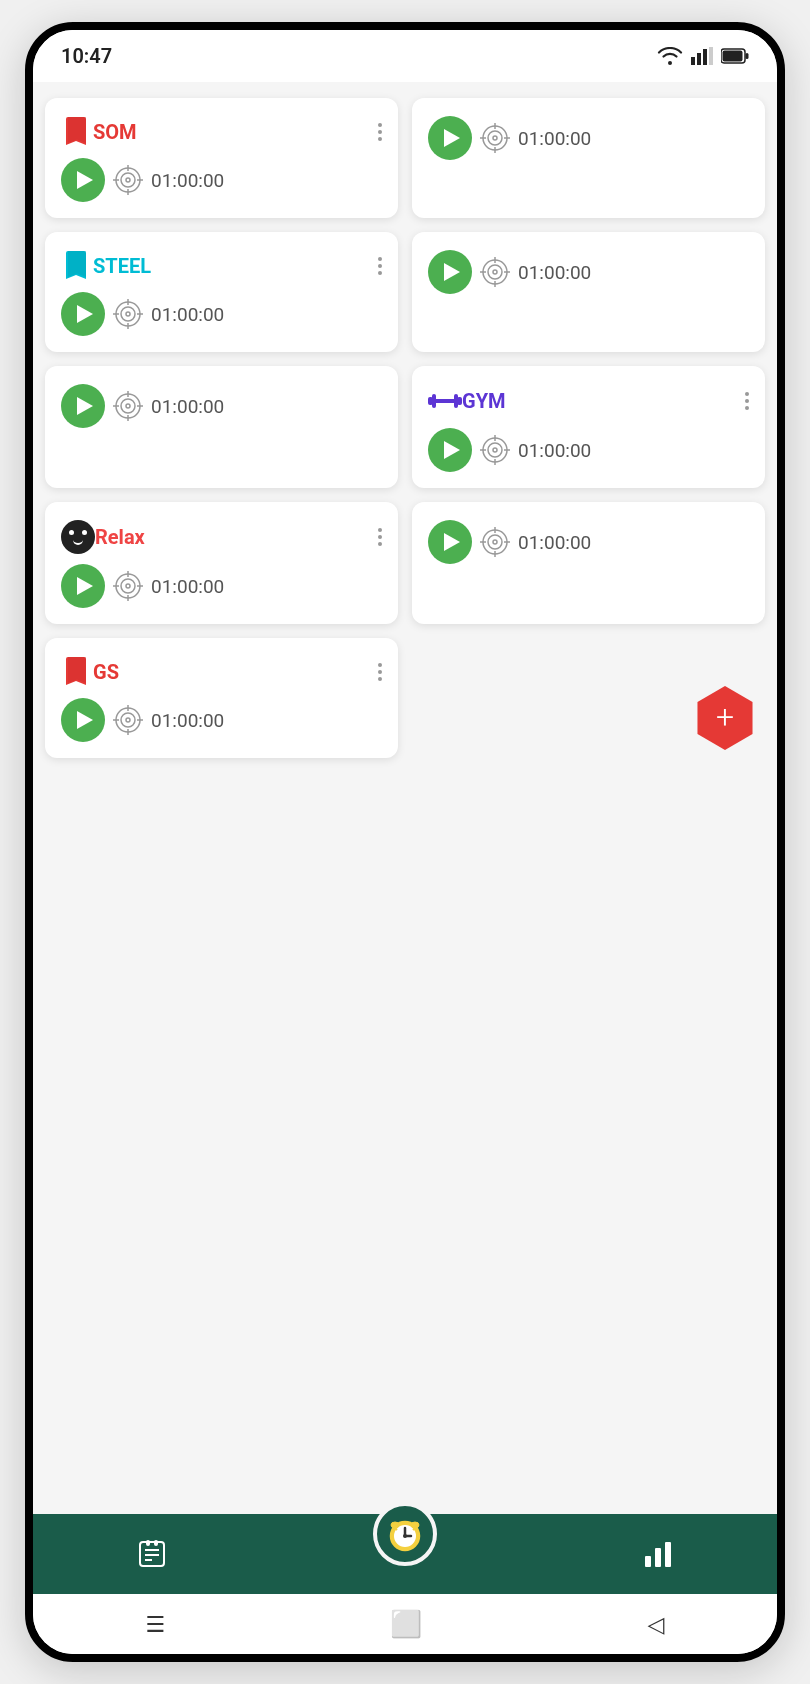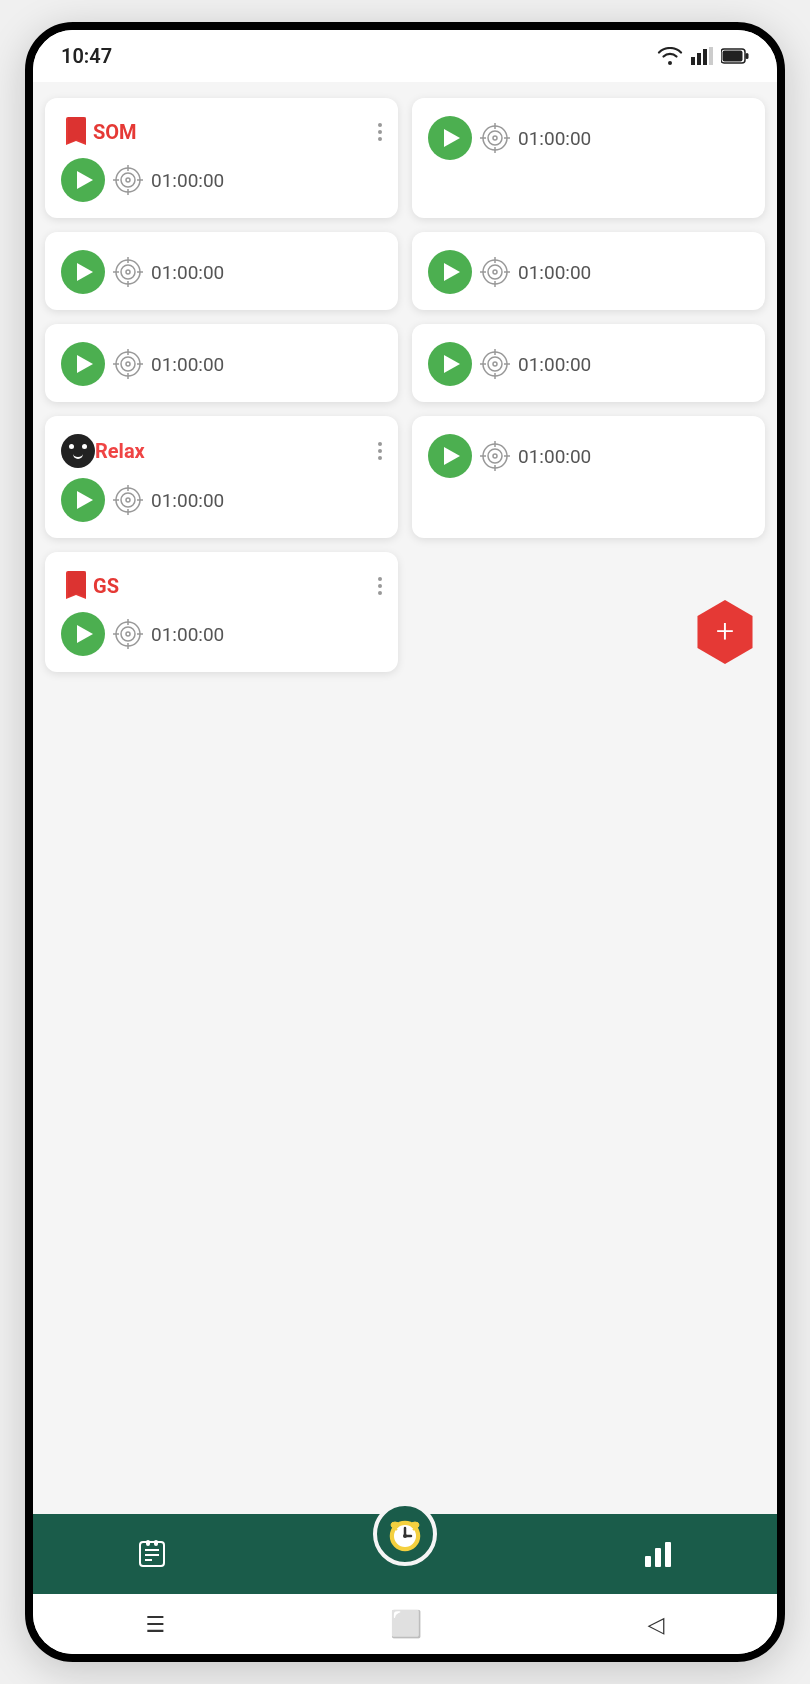--- a/index.html
+++ b/index.html
@@ -365,80 +365,115 @@
                 <line x1="15" y1="24" x2="15" y2="30" stroke="#999" stroke-width="1.5"></line>
                 <line x1="0" y1="15" x2="6" y2="15" stroke="#999" stroke-width="1.5"></line>
                 <line x1="24" y1="15" x2="30" y2="15" stroke="#999" stroke-width="1.5"></line>
               </svg>
           </div>
           <span class="timer-text">01:00:00</span>
         </div>
       </div>
 
       <div class="card">
-        <div class="card-timer-row">
-          <div class="play-btn">
-              <div class="play-triangle"></div>
-            </div>
-          <div class="crosshair target-icon">
-            <svg width="30" height="30" viewBox="0 0 30 30">
-                <circle cx="15" cy="15" r="12" stroke="#999" stroke-width="1.5" fill="none"></circle>
-                <circle cx="15" cy="15" r="7" stroke="#999" stroke-width="1.5" fill="none"></circle>
-                <circle cx="15" cy="15" r="2" stroke="#999" stroke-width="1.5" fill="none"></circle>
-                <line x1="15" y1="0" x2="15" y2="6" stroke="#999" stroke-width="1.5"></line>
-                <line x1="15" y1="24" x2="15" y2="30" stroke="#999" stroke-width="1.5"></line>
-                <line x1="0" y1="15" x2="6" y2="15" stroke="#999" stroke-width="1.5"></line>
-                <line x1="24" y1="15" x2="30" y2="15" stroke="#999" stroke-width="1.5"></line>
-              </svg>
-          </div>
-          <span class="timer-text">01:00:00</span>
-        </div>
-      </div>
-
-      <div class="card">
-        <div class="card-timer-row">
-          <div class="play-btn">
-              <div class="play-triangle"></div>
-            </div>
-          <div class="crosshair target-icon">
-            <svg width="30" height="30" viewBox="0 0 30 30">
-                <circle cx="15" cy="15" r="12" stroke="#999" stroke-width="1.5" fill="none"></circle>
-                <circle cx="15" cy="15" r="7" stroke="#999" stroke-width="1.5" fill="none"></circle>
-                <circle cx="15" cy="15" r="2" stroke="#999" stroke-width="1.5" fill="none"></circle>
-                <line x1="15" y1="0" x2="15" y2="6" stroke="#999" stroke-width="1.5"></line>
-                <line x1="15" y1="24" x2="15" y2="30" stroke="#999" stroke-width="1.5"></line>
-                <line x1="0" y1="15" x2="6" y2="15" stroke="#999" stroke-width="1.5"></line>
-                <line x1="24" y1="15" x2="30" y2="15" stroke="#999" stroke-width="1.5"></line>
-              </svg>
-          </div>
-          <span class="timer-text">01:00:00</span>
-        </div>
-      </div>
-
-      <div class="card">
-        <div class="card-timer-row">
-          <div class="play-btn">
-              <div class="play-triangle"></div>
-            </div>
-          <div class="crosshair target-icon">
-            <svg width="30" height="30" viewBox="0 0 30 30">
-                <circle cx="15" cy="15" r="12" stroke="#999" stroke-width="1.5" fill="none"></circle>
-                <circle cx="15" cy="15" r="7" stroke="#999" stroke-width="1.5" fill="none"></circle>
-                <circle cx="15" cy="15" r="2" stroke="#999" stroke-width="1.5" fill="none"></circle>
-                <line x1="15" y1="0" x2="15" y2="6" stroke="#999" stroke-width="1.5"></line>
-                <line x1="15" y1="24" x2="15" y2="30" stroke="#999" stroke-width="1.5"></line>
-                <line x1="0" y1="15" x2="6" y2="15" stroke="#999" stroke-width="1.5"></line>
-                <line x1="24" y1="15" x2="30" y2="15" stroke="#999" stroke-width="1.5"></line>
-              </svg>
-          </div>
-          <span class="timer-text">01:00:00</span>
-        </div>
-      </div>
-
-      <div class="card">
+        <div class="card-header">
+          <div class="card-title-row">
+            <div class="book-icon">
+              <svg width="30" height="34" viewBox="0 0 30 34">
+                  <path d="M4 2h18a2 2 0 0 1 2 2v26l-10-4-10 4V4a2 2 0 0 1 2-2z" fill="#00bcd4"></path>
+                  <path d="M6 2v26l9-3.5 9 3.5V2" fill="#0097a7" opacity="0.3"></path>
+                </svg>
+            </div>
+            <span class="card-title cyan">STEEL</span>
+          </div>
+          <div class="card-dots">
+              <span></span>
+              <span></span>
+              <span></span>
+            </div>
+        </div>
+        <div class="card-timer-row">
+          <div class="play-btn">
+              <div class="play-triangle"></div>
+            </div>
+          <div class="crosshair target-icon">
+            <svg width="30" height="30" viewBox="0 0 30 30">
+                <circle cx="15" cy="15" r="12" stroke="#999" stroke-width="1.5" fill="none"></circle>
+                <circle cx="15" cy="15" r="7" stroke="#999" stroke-width="1.5" fill="none"></circle>
+                <circle cx="15" cy="15" r="2" stroke="#999" stroke-width="1.5" fill="none"></circle>
+                <line x1="15" y1="0" x2="15" y2="6" stroke="#999" stroke-width="1.5"></line>
+                <line x1="15" y1="24" x2="15" y2="30" stroke="#999" stroke-width="1.5"></line>
+                <line x1="0" y1="15" x2="6" y2="15" stroke="#999" stroke-width="1.5"></line>
+                <line x1="24" y1="15" x2="30" y2="15" stroke="#999" stroke-width="1.5"></line>
+              </svg>
+          </div>
+          <span class="timer-text">01:00:00</span>
+        </div>
+      </div>
+
+      <div class="card">
+        <div class="card-timer-row">
+          <div class="play-btn">
+              <div class="play-triangle"></div>
+            </div>
+          <div class="crosshair target-icon">
+            <svg width="30" height="30" viewBox="0 0 30 30">
+                <circle cx="15" cy="15" r="12" stroke="#999" stroke-width="1.5" fill="none"></circle>
+                <circle cx="15" cy="15" r="7" stroke="#999" stroke-width="1.5" fill="none"></circle>
+                <circle cx="15" cy="15" r="2" stroke="#999" stroke-width="1.5" fill="none"></circle>
+                <line x1="15" y1="0" x2="15" y2="6" stroke="#999" stroke-width="1.5"></line>
+                <line x1="15" y1="24" x2="15" y2="30" stroke="#999" stroke-width="1.5"></line>
+                <line x1="0" y1="15" x2="6" y2="15" stroke="#999" stroke-width="1.5"></line>
+                <line x1="24" y1="15" x2="30" y2="15" stroke="#999" stroke-width="1.5"></line>
+              </svg>
+          </div>
+          <span class="timer-text">01:00:00</span>
+        </div>
+      </div>
+
+      <div class="card">
+        <div class="card-timer-row">
+          <div class="play-btn">
+              <div class="play-triangle"></div>
+            </div>
+          <div class="crosshair target-icon">
+            <svg width="30" height="30" viewBox="0 0 30 30">
+                <circle cx="15" cy="15" r="12" stroke="#999" stroke-width="1.5" fill="none"></circle>
+                <circle cx="15" cy="15" r="7" stroke="#999" stroke-width="1.5" fill="none"></circle>
+                <circle cx="15" cy="15" r="2" stroke="#999" stroke-width="1.5" fill="none"></circle>
+                <line x1="15" y1="0" x2="15" y2="6" stroke="#999" stroke-width="1.5"></line>
+                <line x1="15" y1="24" x2="15" y2="30" stroke="#999" stroke-width="1.5"></line>
+                <line x1="0" y1="15" x2="6" y2="15" stroke="#999" stroke-width="1.5"></line>
+                <line x1="24" y1="15" x2="30" y2="15" stroke="#999" stroke-width="1.5"></line>
+              </svg>
+          </div>
+          <span class="timer-text">01:00:00</span>
+        </div>
+      </div>
+
+      <div class="card">
+        <div class="card-header">
+          <div class="card-title-row">
+            <div class="dumbbell-icon">
+              <svg width="34" height="22" viewBox="0 0 34 22">
+                <rect x="0" y="7" width="5" height="8" rx="2" fill="#5c35d4"></rect>
+                <rect x="4" y="4" width="4" height="14" rx="2" fill="#5c35d4"></rect>
+                <rect x="7" y="9" width="20" height="4" rx="1" fill="#5c35d4"></rect>
+                <rect x="26" y="4" width="4" height="14" rx="2" fill="#5c35d4"></rect>
+                <rect x="29" y="7" width="5" height="8" rx="2" fill="#5c35d4"></rect>
+              </svg>
+            </div>
+            <span class="card-title purple">GYM</span>
+          </div>
+          <div class="card-dots">
+              <span></span>
+              <span></span>
+              <span></span>
+            </div>
+        </div>
         <div class="card-timer-row">
           <div class="play-btn">
               <div class="play-triangle"></div>
             </div>
           <div class="crosshair target-icon">
             <svg width="30" height="30" viewBox="0 0 30 30">
                 <circle cx="15" cy="15" r="12" stroke="#999" stroke-width="1.5" fill="none"></circle>
                 <circle cx="15" cy="15" r="7" stroke="#999" stroke-width="1.5" fill="none"></circle>
                 <circle cx="15" cy="15" r="2" stroke="#999" stroke-width="1.5" fill="none"></circle>
                 <line x1="15" y1="0" x2="15" y2="6" stroke="#999" stroke-width="1.5"></line>

